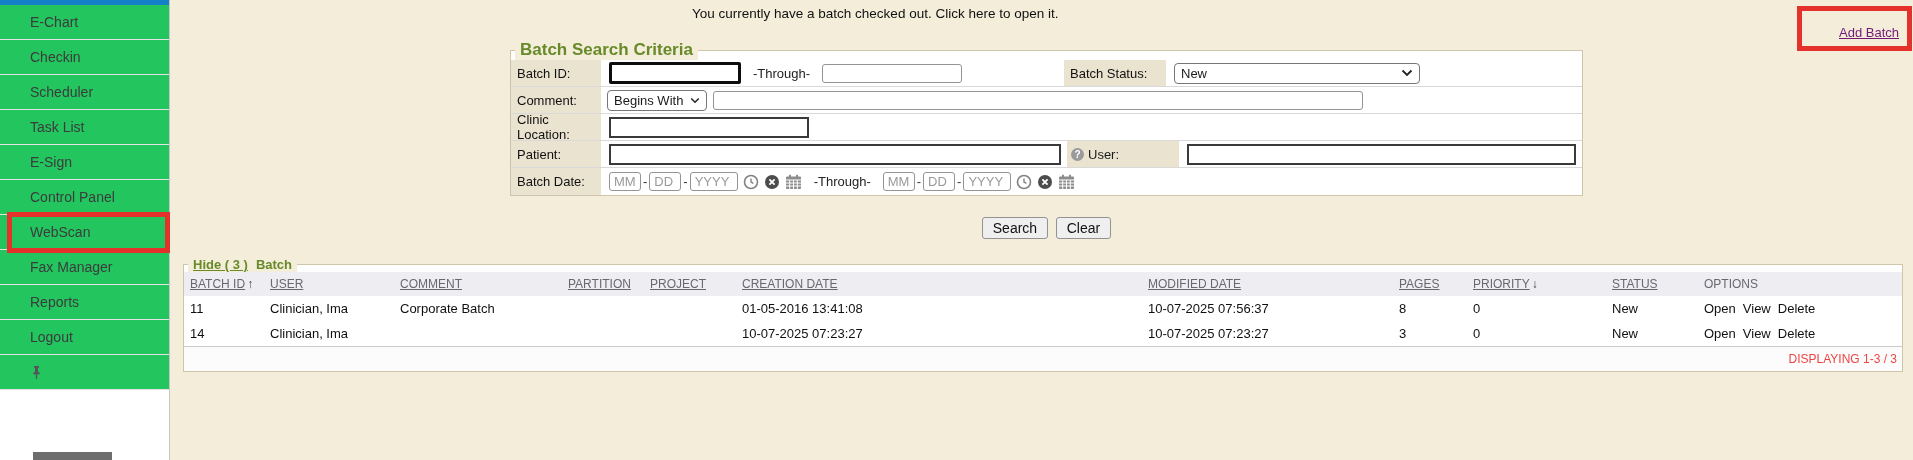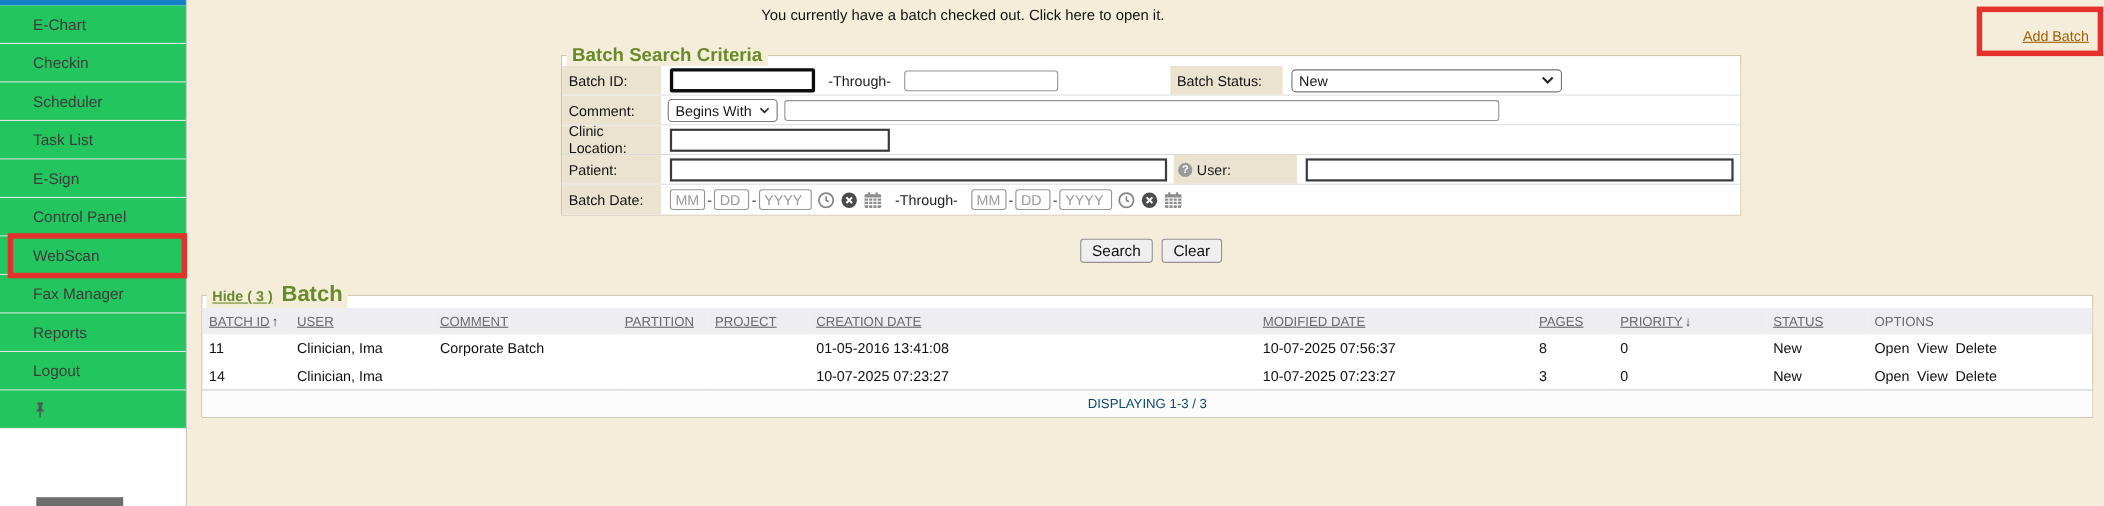--- a/index.html
+++ b/index.html
@@ -26,21 +26,21 @@
   .side-item.pin svg { display:block; }
   
   .anno { position:absolute; border:5px solid #e5312b; z-index:50; pointer-events:none; }
   .box-webscan { left:7px; top:212px; width:163px; height:41px; }
   .box-add { top:6px; right:1px; width:115px; height:45px; }
   
   .banner { position:absolute; left:692px; top:6px; font-size:13.5px; color:#111; }
   .banner a { color:#111; cursor:pointer; }
   .add-batch-link {
     position:absolute; top:25px; right:14px; font-size:13px;
-    color:#a16207; text-decoration:underline; cursor:pointer;
+    color:#701a75; text-decoration:underline; cursor:pointer;
   }
   
   fieldset { border:1px solid #cfc5ab; background:#fff; }
   legend { background:#f3edda; padding:0 5px; margin-left:4px; }
   .search-fs { position:absolute; left:510px; top:40px; width:1073px; padding:0; }
   .search-fs legend { font-size:17px; font-weight:bold; color:#688a28; }
   .frow {
     display:flex; align-items:center; height:27px;
     border-bottom:1px solid #d9d9d9; background:#fff;
   }
@@ -86,33 +86,33 @@
   .btnrow { position:absolute; left:510px; top:217px; width:1073px; text-align:center; }
   .btnrow button {
     font-family:"Liberation Sans",sans-serif; font-size:14px; color:#111;
     background:#efefef; border:1px solid #929292; border-radius:3px;
     padding:2px 10px; margin:0 2px; cursor:pointer;
   }
   
   .batch-fs { position:absolute; left:183px; top:257px; width:1720px; padding:0 0 0 0; }
   .batch-fs legend { display:flex; align-items:baseline; gap:8px; }
   .hide-link { font-size:13px; font-weight:bold; color:#688a28; text-decoration:underline; cursor:pointer; }
-  .batch-title { font-size:20px; font-weight:bold; color:#688a28; }
+  .batch-title { font-size:13px; font-weight:bold; color:#688a28; }
   table { width:100%; border-collapse:collapse; font-size:13px; }
   thead th {
     background:#ededf2; color:#68686e; font-weight:normal; font-size:12px;
     text-align:left; padding:5px 6px; white-space:nowrap;
   }
   thead th .hlink { text-decoration:underline; cursor:pointer; }
   .sort-glyph { font-weight:bold; color:#3f3f3f; margin-left:2px; }
   tbody td { padding:5px 6px; color:#101010; white-space:nowrap; }
   tbody tr.alt { background:#f5f5f8; }
   .opt-link { color:#101010; text-decoration:none; margin-right:7px; cursor:pointer; }
   tfoot td {
-    text-align:center; font-size:12px; color:#0c4a6e; padding:5px;
+    text-align:right; font-size:12px; color:#ef4444; padding:5px;
     border-top:1px solid #c9c9c9; background:#fcfcfd;
   }
   
   .statusbar { position:absolute; left:33px; bottom:0; width:79px; height:8px; background:#6d6d6d; }
 </style>
 </head>
 <body>
 
 <aside class="sidebar">
   <div class="sidebar-top-bar"></div>

